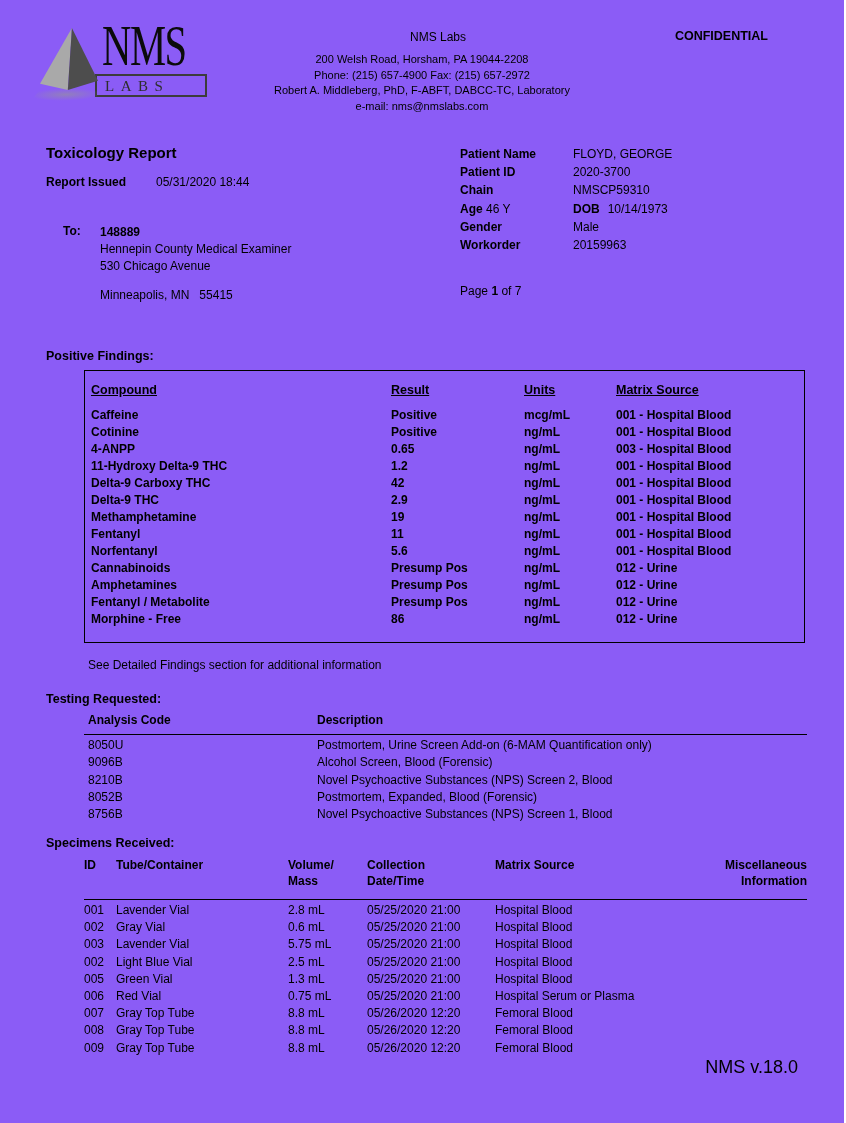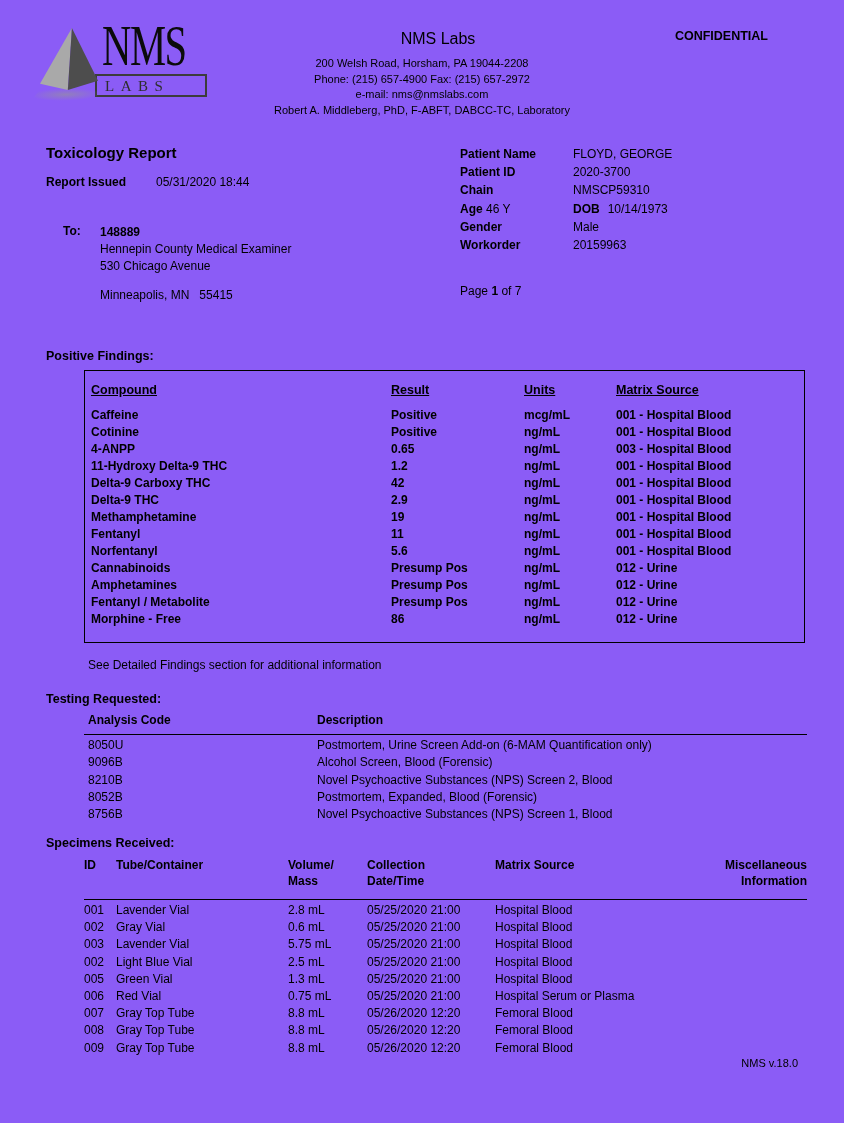--- a/index.html
+++ b/index.html
@@ -16,21 +16,21 @@
   .pyr-shadow{position:absolute;left:-4px;top:66px;width:66px;height:13px;
             background:radial-gradient(ellipse at 45% 50%,rgba(150,150,150,.6) 0%,rgba(255,255,255,0) 68%);
             transform:skewX(-38deg);}
   .logo-txt{display:flex;flex-direction:column;}
   .logo-nms{font-family:"Liberation Serif",serif;font-size:58px;line-height:48px;color:#0b0b0b;
             transform:scaleX(.70);transform-origin:0 50%;letter-spacing:-2px;white-space:nowrap;}
   .logo-labs{margin-top:4px;margin-left:-7px;width:100px;height:17px;border:2px solid #3c3c3c;
             font-family:"Liberation Serif",serif;font-size:15px;letter-spacing:6.5px;
             padding:2px 0 0 8px;color:#2e2e2e;}
   .hdr-center{position:absolute;left:0;top:30px;width:100%;text-align:center;}
-  .hdr-title{font-size:16px;margin-bottom:8px;margin-left:32px;}
+  .hdr-title{font-size:12px;margin-bottom:8px;margin-left:32px;}
   .hdr-line{font-size:11px;line-height:15.5px;}
   .confidential{position:absolute;top:29px;right:76px;font-weight:bold;font-size:12.5px;}
 
   
   .report-title{position:absolute;left:46px;top:144px;font-size:15px;font-weight:bold;}
   .report-issued{position:absolute;left:46px;top:175px;display:flex;}
   .report-issued .lbl{font-weight:bold;}
   .report-issued .val{margin-left:30px;}
   .to-label{position:absolute;left:63px;top:224px;font-weight:bold;}
   .to-lines{position:absolute;left:100px;top:224px;line-height:17px;}
@@ -67,21 +67,21 @@
   
   .sr-heading{position:absolute;left:46px;top:836px;font-weight:bold;font-size:12.5px;}
   .sr-table{position:absolute;left:84px;top:858px;width:723px;}
   .sr-head{display:flex;font-weight:bold;padding-bottom:10px;border-bottom:1.5px solid #000;}
   .sr-head > div{white-space:pre-line;line-height:15.5px;}
   .sr-row{display:flex;line-height:17.2px;}
   .sr-body{padding-top:2px;}
   .s-id{width:32px;} .s-tube{width:172px;} .s-vol{width:79px;}
   .s-coll{width:128px;} .s-matrix{width:165px;} .s-misc{flex:1;text-align:right;}
 
-  .footer{position:absolute;top:1057px;right:46px;font-size:11px;}
+  .footer{position:absolute;top:1057px;right:46px;font-size:18px;}
 </style>
 </head>
 <body>
 
 <div class="page">
 
   <div class="logo">
     <div class="pyr">
       <div class="pyr-shadow"></div>
       <div class="pyr-left"></div>
@@ -90,22 +90,22 @@
     <div class="logo-txt">
       <div class="logo-nms">NMS</div>
       <div class="logo-labs">LABS</div>
     </div>
   </div>
 
   <div class="hdr-center">
     <div class="hdr-title">NMS Labs</div>
     <div class="hdr-line">200 Welsh Road, Horsham, PA 19044-2208</div>
     <div class="hdr-line">Phone: (215) 657-4900 Fax: (215) 657-2972</div>
+    <div class="hdr-line">Robert A. Middleberg, PhD, F-ABFT, DABCC-TC, Laboratory</div>
     <div class="hdr-line">e-mail: nms@nmslabs.com</div>
-    <div class="hdr-line">Robert A. Middleberg, PhD, F-ABFT, DABCC-TC, Laboratory</div>
   </div>
 
   <div class="confidential">CONFIDENTIAL</div>
 
   <div class="report-title">Toxicology Report</div>
   <div class="report-issued">
     <span class="lbl">Report Issued</span>
     <span class="val">05/31/2020 18:44</span>
   </div>
 

